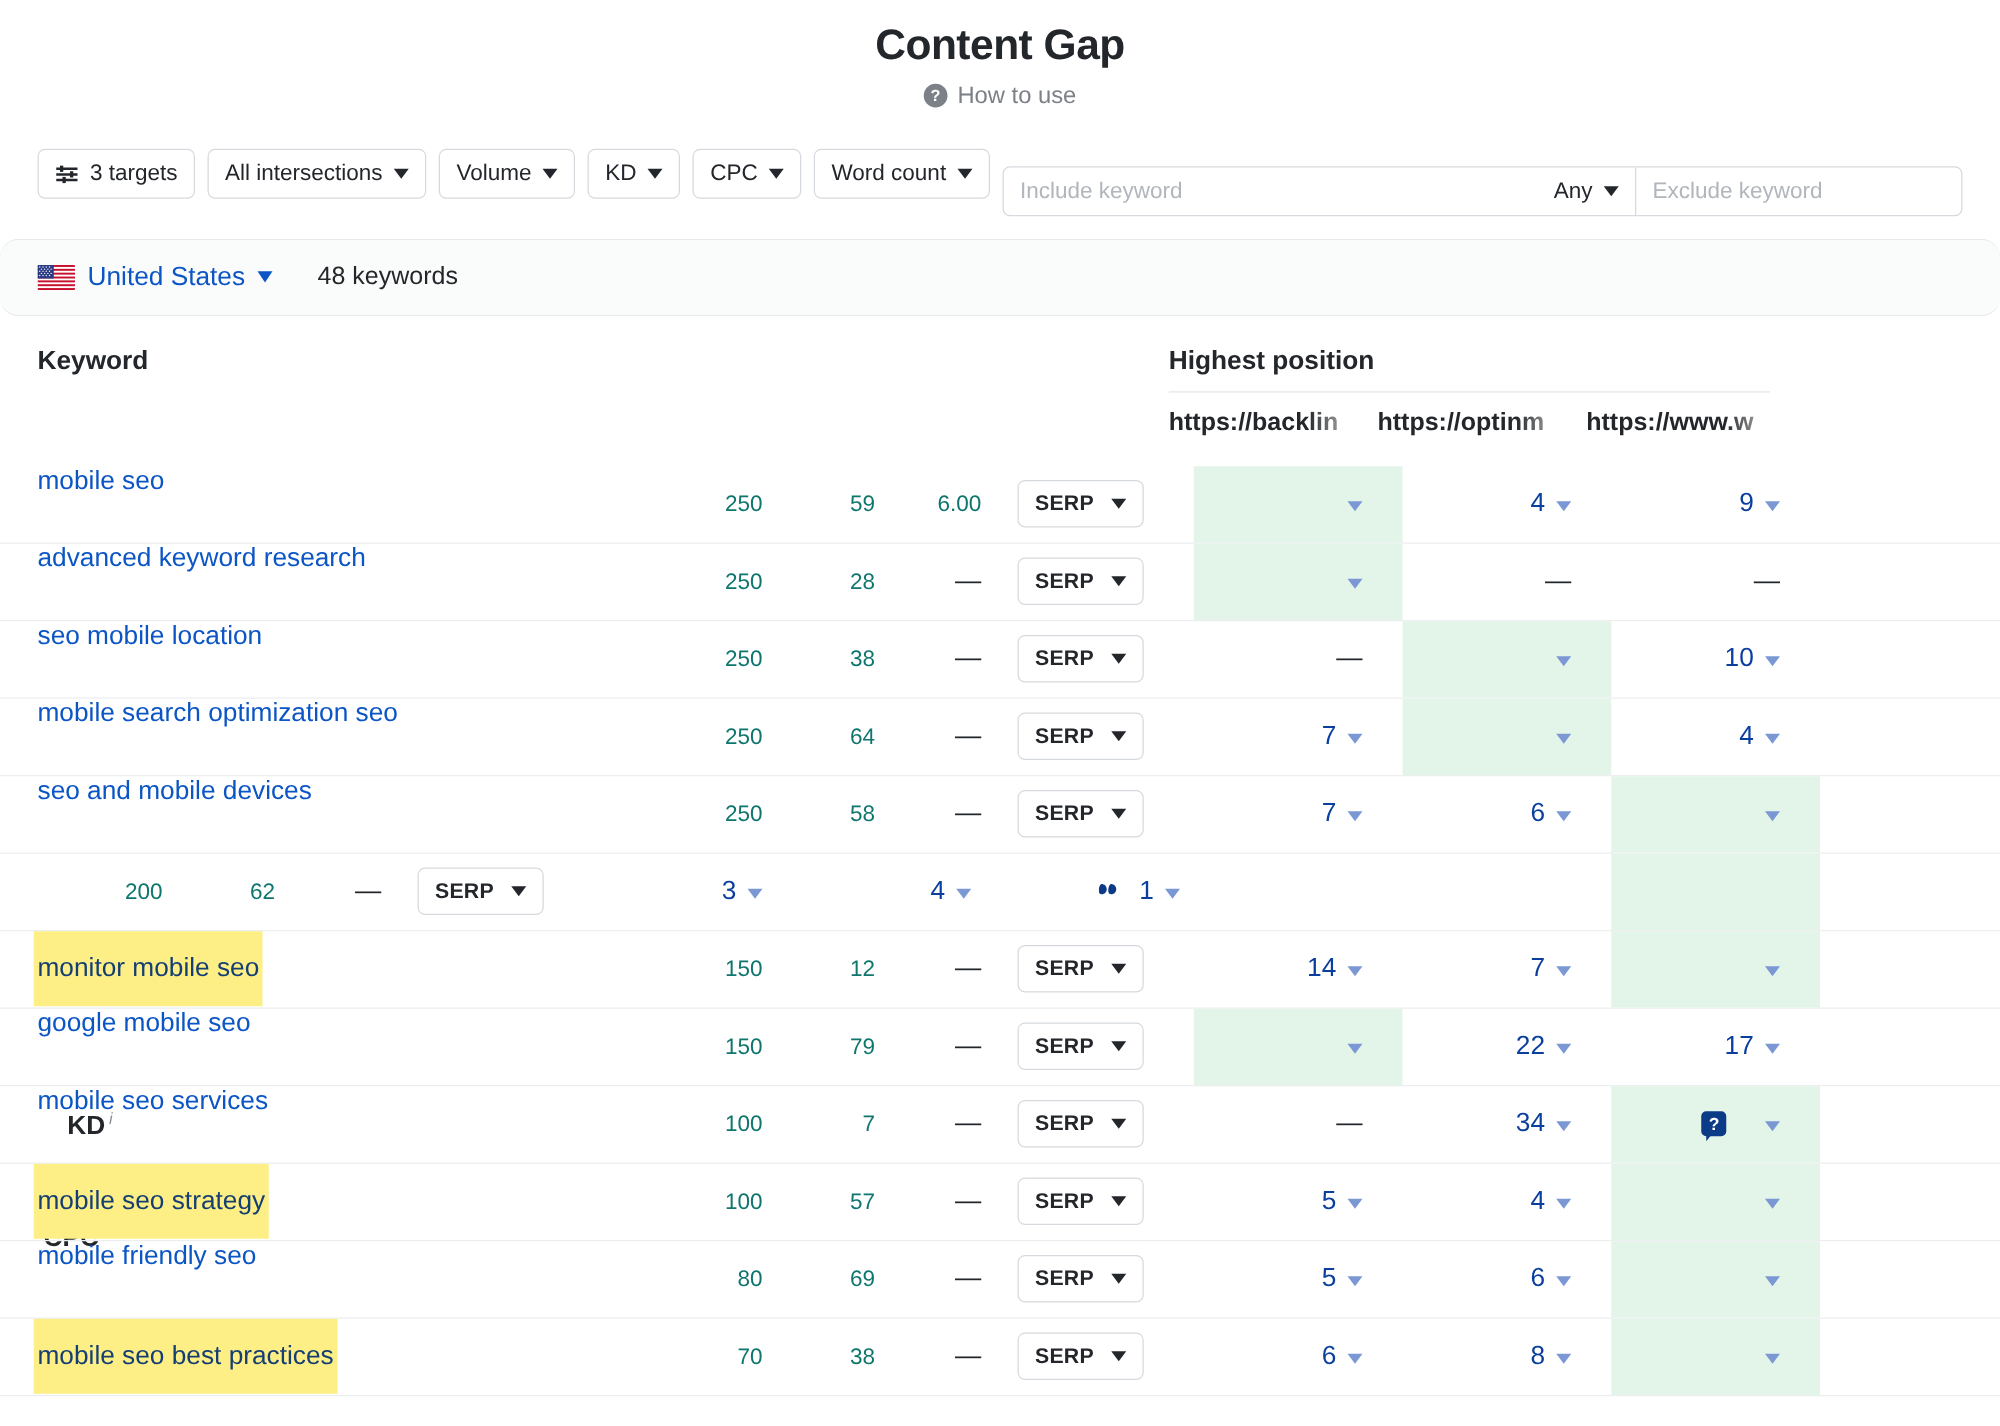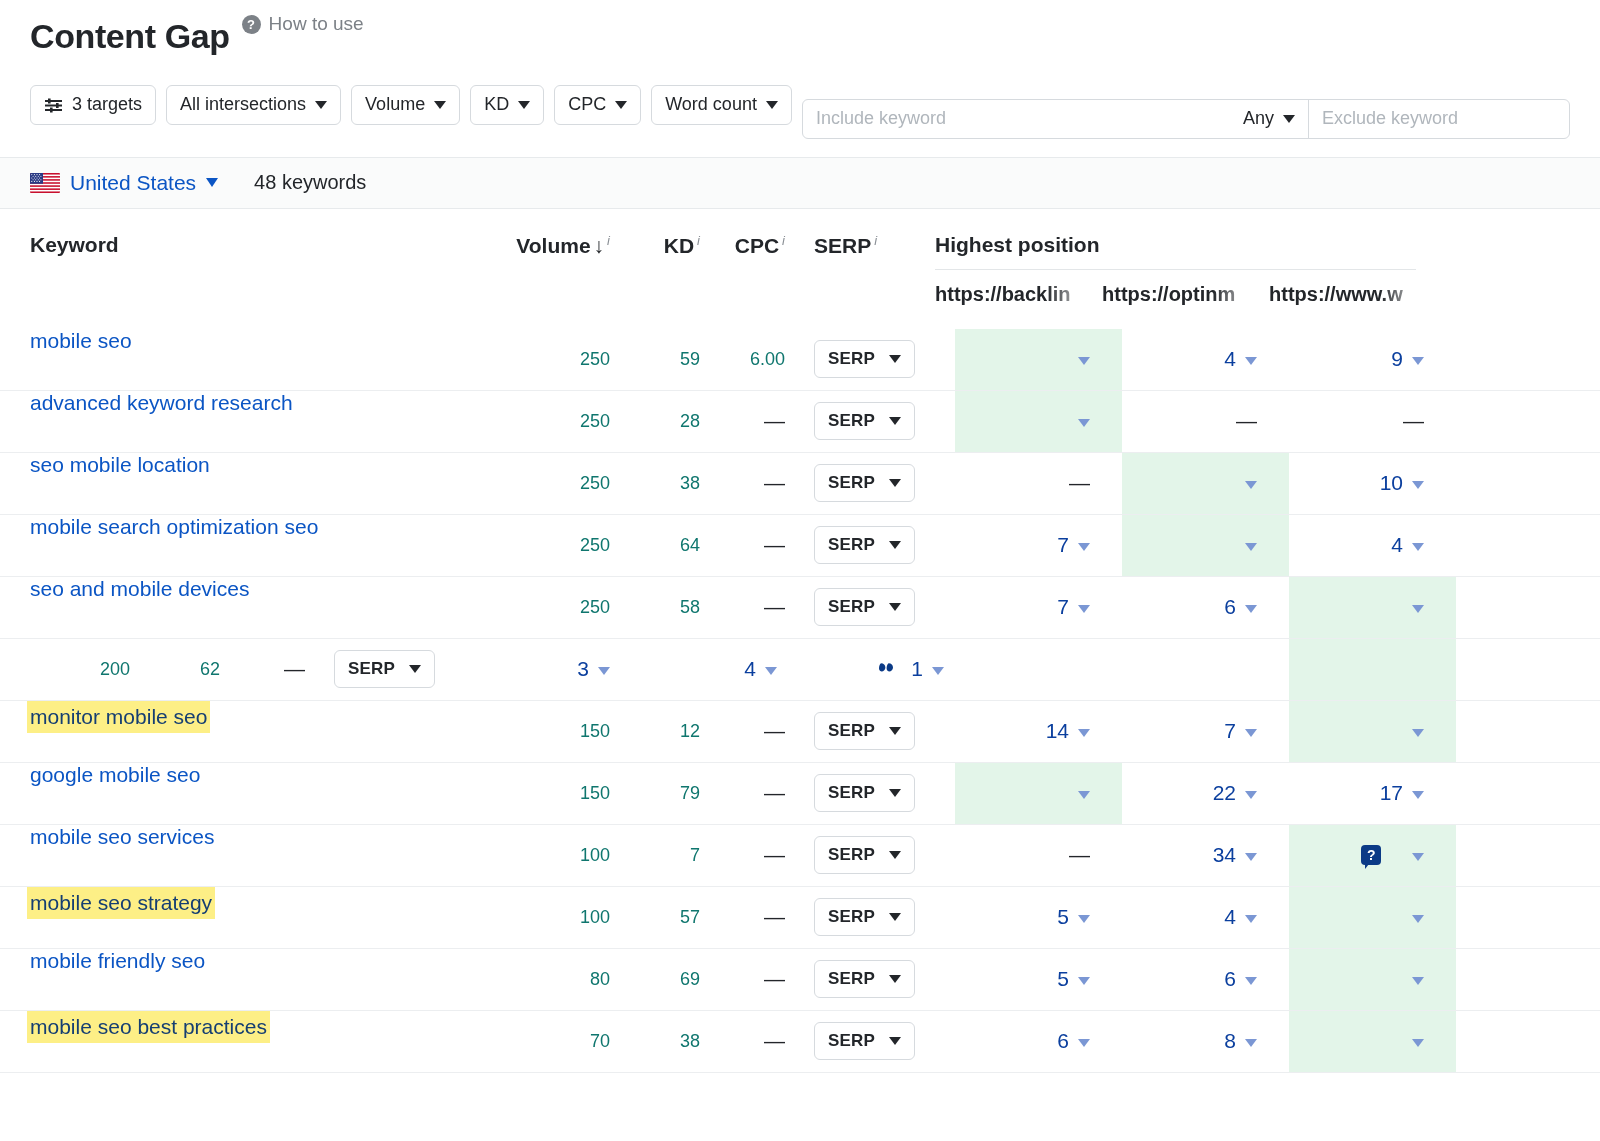--- a/index.html
+++ b/index.html
@@ -11,22 +11,23 @@
     font-family: "Liberation Sans", sans-serif;
     color: #23262a;
     overflow: hidden;
     -webkit-font-smoothing: antialiased;
   }
 
   
   .page-head {
     padding: 16px 30px 0 30px;
     display: flex;
-    align-items: flex-start;
+    align-items: center;
     gap: 12px;
+    flex-direction: column;
   }
   .page-title {
     font-size: 34px;
     font-weight: bold;
     letter-spacing: -0.4px;
     color: #23262a;
     line-height: 1.2;
   }
   .howto {
     display: flex;
@@ -134,25 +135,26 @@
     background: transparent;
     padding: 0;
   }
   .kw-exclude input::placeholder { color: #b0b6bc; }
 
   
   .country-bar {
     border-top: 1px solid #e7eaec;
     border-bottom: 1px solid #e7eaec;
     background: #fafbfb;
-    height: 52px;
+    height: 62px;
     display: flex;
     align-items: center;
     padding: 0 30px;
     gap: 36px;
+    border-radius: 15px;
   }
   .country-sel {
     display: flex; align-items: center; gap: 10px;
     cursor: pointer;
   }
   .flag { width: 30px; height: 20px; display: block; border-radius: 1px; }
   .country-name { font-size: 21px; color: #0b55c4; }
   .caret-blue {
     width: 0; height: 0;
     border-left: 6px solid transparent;
@@ -173,21 +175,21 @@
 
   .c-keyword { width: 480px; flex: 0 0 480px; display: flex; align-items: flex-start; padding-left: 30px; }
   .c-volume  { width: 130px; flex: 0 0 130px; display: flex; align-items: center; justify-content: flex-end; }
   .c-kd      { width: 90px;  flex: 0 0 90px;  display: flex; align-items: center; justify-content: flex-end; }
   .c-cpc     { width: 85px;  flex: 0 0 85px;  display: flex; align-items: center; justify-content: flex-end; }
   .c-serp    { width: 170px; flex: 0 0 170px; display: flex; align-items: center; padding-left: 29px; }
   .c-pos     { width: 167px; flex: 0 0 167px; display: flex; align-items: center; justify-content: flex-end; padding-right: 32px; gap: 9px; }
   .c-tail    { flex: 1 1 auto; }
 
   
-  .head-row { height: 120px; position: relative; }
+  .head-row { height: 120px; position: relative; flex-direction: column; }
   .head-row .c-keyword,
   .head-row .c-volume,
   .head-row .c-kd,
   .head-row .c-cpc,
   .head-row .c-serp { align-items: flex-start; padding-top: 24px; }
   .head-row .c-serp { padding-top: 24px; }
 
   .th {
     font-size: 21px;
     font-weight: bold;
@@ -266,21 +268,21 @@
 
   .kw-link {
     font-size: 21px;
     color: #0b55c4;
     text-decoration: none;
     cursor: pointer;
   }
   .kw-link.hlq {
     background: #fdef86;
     color: #153e72;
-    padding: 4px 3px;
+    padding: 18px 3px;
     margin-left: -3px;
   }
 
   .num { font-size: 18px; color: #0f766e; }
   .dash { font-size: 21px; color: #23262a; }
   .pos-dash { font-size: 21px; color: #23262a; }
 
   .serp-btn {
     height: 38px;
     border: 1px solid #d6dade;

